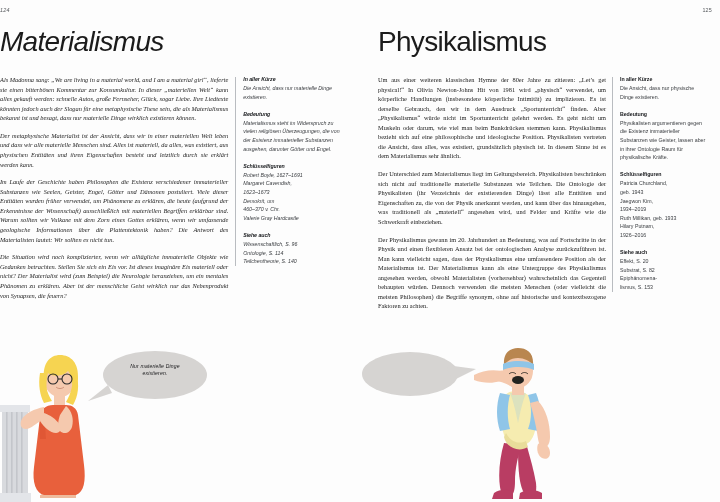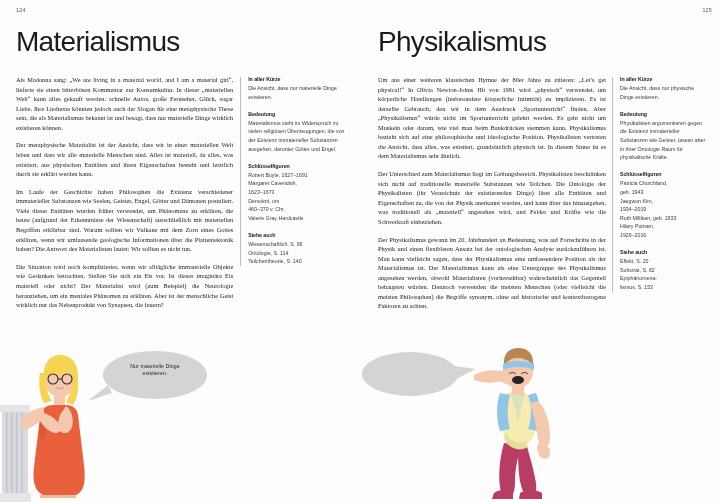--- a/index.html
+++ b/index.html
@@ -21,21 +21,21 @@
   }
 
   .page {
     position: relative;
     width: 360px;
     height: 502px;
     background: #fdfdfd;
     padding: 0;
   }
 
-  .page-left  { padding: 6px 14px 0 16px; }
+  .page-left  { padding: 6px 14px 0 0; font-style: italic; }
   .page-right { padding: 6px 8px 12px 18px; }
 
   
   .folio {
     font-family: "Liberation Sans", sans-serif;
     font-size: 5.4px;
     letter-spacing: 0.2px;
     color: #55585c;
     height: 9px;
     line-height: 9px;

